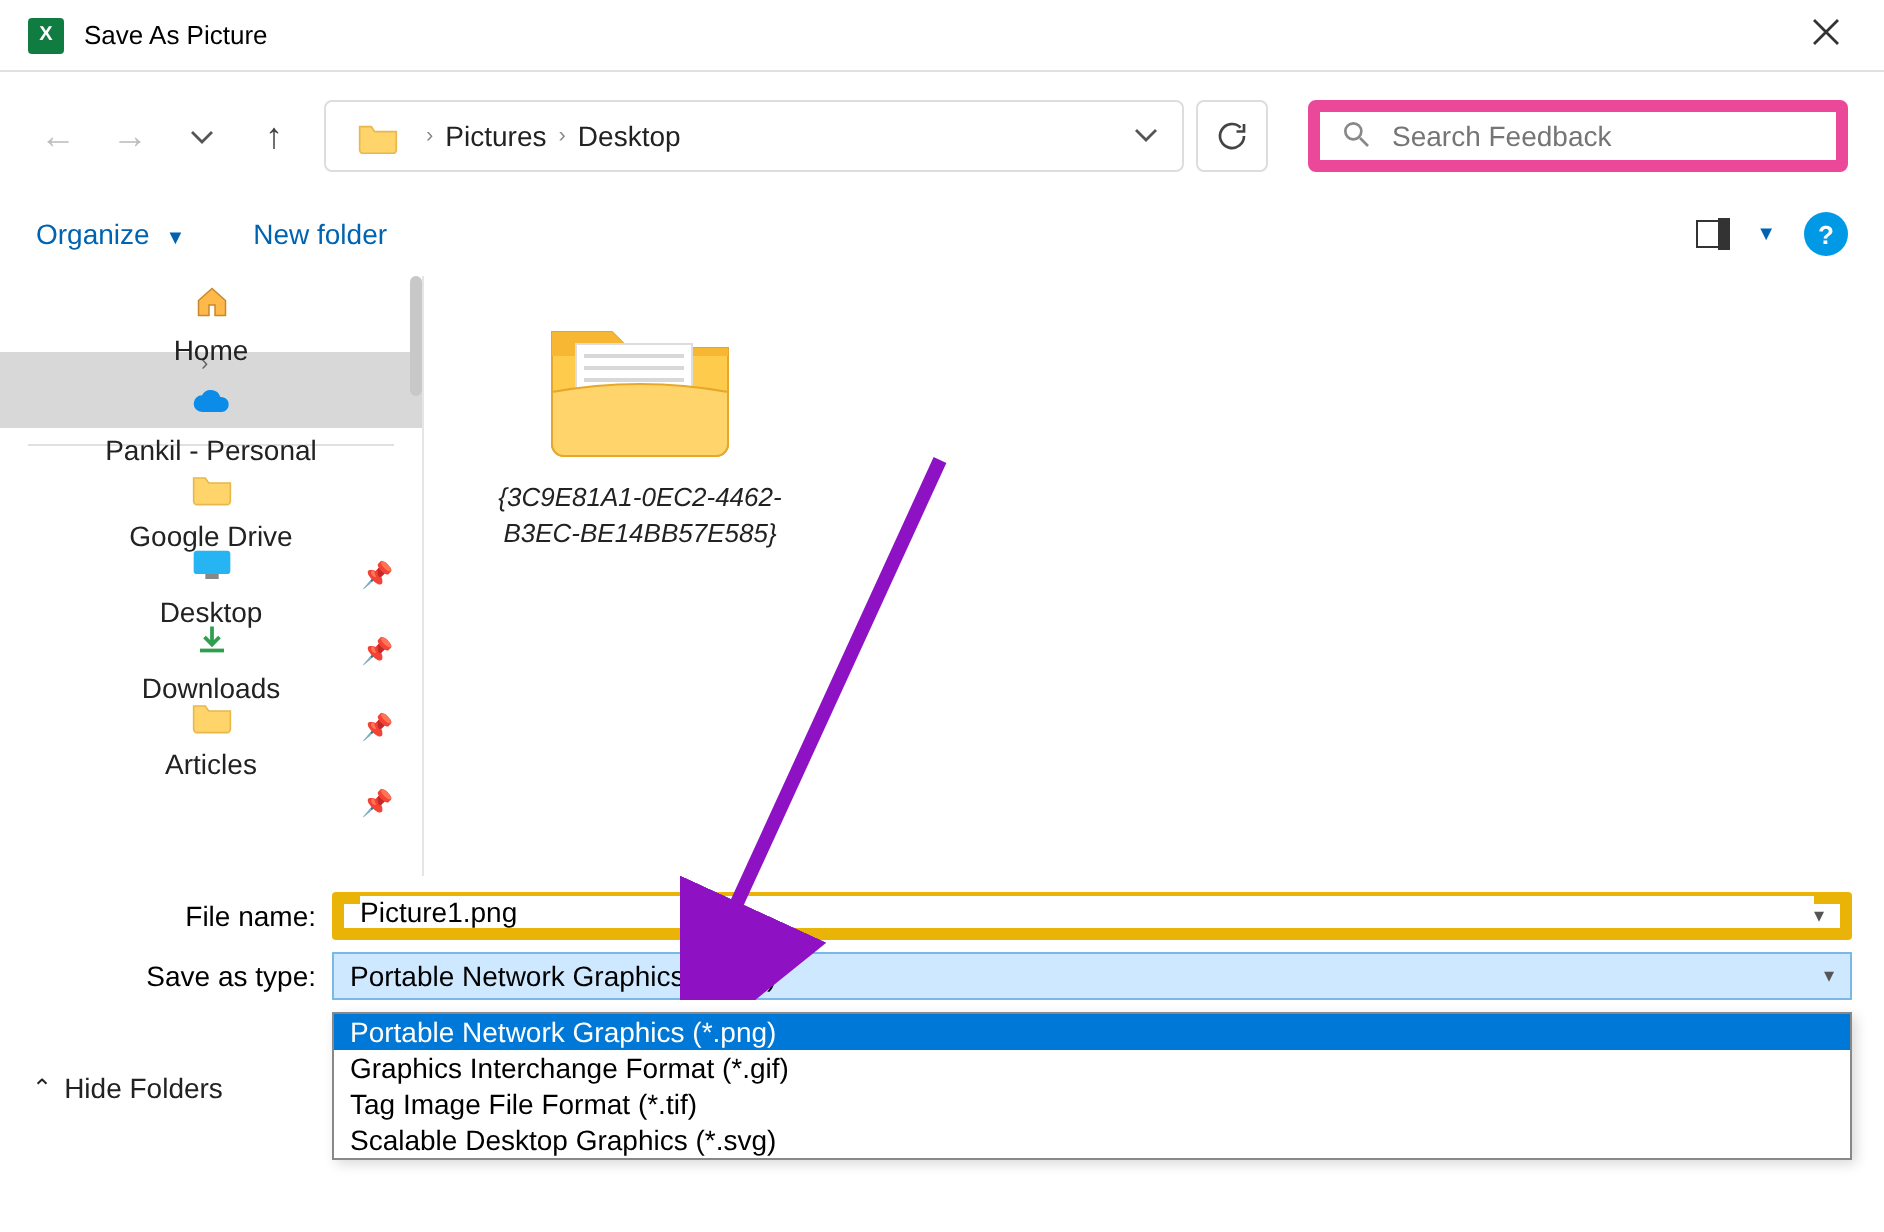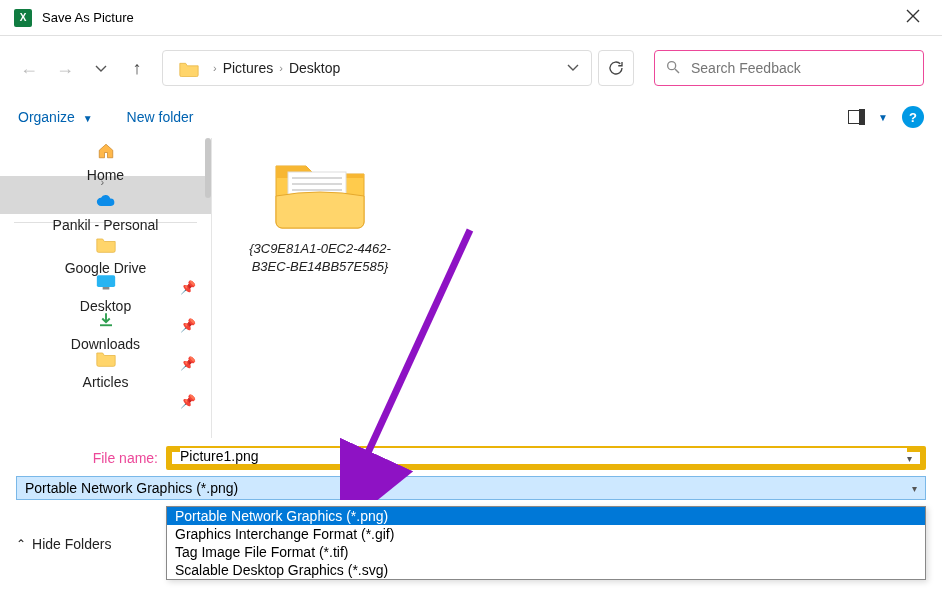--- a/index.html
+++ b/index.html
@@ -14,21 +14,21 @@
 
 .navbar { display: flex; align-items: center; padding: 14px 18px; gap: 14px; }
 .nav-arrow { width: 22px; text-align: center; color: #454545; font-size: 18px; }
 .nav-arrow.disabled { color: #bcbcbc; }
 .breadcrumb-box { flex: 0 0 430px; display: flex; align-items: center; border: 1px solid #ddd; border-radius: 4px; height: 36px; padding: 0 8px; }
 .bc-folder-icon { width: 20px; height: 16px; margin: 0 8px; }
 .bc-sep { color: #888; margin: 0 6px; font-size: 11px; }
 .bc-item { color: #222; font-size: 14px; }
 .bc-dd { margin-left: auto; color: #666; font-size: 11px; padding: 4px; }
 .refresh-btn { width: 36px; height: 36px; border: 1px solid #ddd; border-radius: 4px; display: flex; align-items: center; justify-content: center; margin-left: -8px; }
-.search-box { flex: 1; display: flex; align-items: center; border: 1px solid #ec4899; border-radius: 4px; height: 36px; padding: 0 10px; margin-left: 6px; }
+.search-box { flex: 1; display: flex; align-items: center; border: 6px solid #ec4899; border-radius: 4px; height: 36px; padding: 0 10px; margin-left: 6px; }
 .search-icon { color: #888; font-size: 14px; margin-right: 10px; }
 .search-input { border: none; outline: none; font-size: 14px; color: #888; width: 100%; }
 
 
 .toolbar { display: flex; align-items: center; padding: 6px 18px 10px; }
 .toolbar-link { color: #0063B1; font-size: 14px; margin-right: 34px; }
 .toolbar-link .dd { font-size: 10px; margin-left: 4px; }
 .toolbar-right { margin-left: auto; display: flex; align-items: center; gap: 14px; }
 .view-btn { width: 16px; height: 14px; border: 1.5px solid #333; position: relative; }
 .view-btn::after { content: ""; position: absolute; right: -2px; top: -2px; bottom: -2px; width: 6px; background: #333; }
@@ -47,21 +47,21 @@
 .ico-home svg, .ico-cloud svg, .ico-folder-y svg, .ico-desktop svg, .ico-download svg { width: 20px; height: 18px; }
 
 .content { flex: 1; padding: 14px 28px; }
 .file-item { width: 160px; text-align: center; }
 .big-folder { width: 100px; height: 78px; margin: 0 auto 10px; position: relative; }
 .file-label { font-size: 13px; color: #222; line-height: 1.4; font-style: italic; }
 
 
 .form-area { padding: 8px 16px 0; }
 .form-row { display: flex; align-items: center; margin-bottom: 6px; }
-.form-label { width: 150px; text-align: right; font-size: 14px; color: #ec4899; padding-right: 8px; }
+.form-label { width: 150px; text-align: right; font-size: 14px; color: #000000; padding-right: 8px; }
 .form-input { flex: 1; border: 6px solid #eab308; border-radius: 2px; height: 24px; padding: 0 8px; font-size: 14px; display: flex; align-items: flex-end; justify-content: space-between; }
 .form-input input { border: none; outline: none; width: 100%; font-size: 14px; }
 .combo-selected { flex: 1; background: #CDE8FF; border: 1px solid #7AB8E8; height: 24px; padding: 0 8px; font-size: 14px; display: flex; align-items: center; justify-content: space-between; }
 .combo-dd { color: #555; font-size: 10px; }
 
 
 .dropdown-list { margin-left: 150px; border: 1px solid #888; background: #fff; box-shadow: 2px 2px 6px rgba(0,0,0,.15); }
 .dd-option { padding: 1px 8px; font-size: 14px; color: #000; }
 .dd-option.highlighted { background: #0078D7; color: #fff; }
 
@@ -207,20 +207,21 @@
 
 <div class="form-area">
   <div class="form-row">
     <div class="form-label">File name:</div>
     <div class="form-input">
       <input value="Picture1.png" style="">
       <span class="combo-dd">▾</span>
     </div>
   </div>
   <div class="form-row">
+    <div class="form-label">Save as type:</div>
     <div class="combo-selected">
       <span>Portable Network Graphics (*.png)</span>
       <span class="combo-dd">▾</span>
     </div>
   </div>
   <div class="dropdown-list">
     <div class="dd-option highlighted">Portable Network Graphics (*.png)</div>
     <div class="dd-option">Graphics Interchange Format (*.gif)</div>
     <div class="dd-option">Tag Image File Format (*.tif)</div>
     <div class="dd-option">Scalable Desktop Graphics (*.svg)</div>

